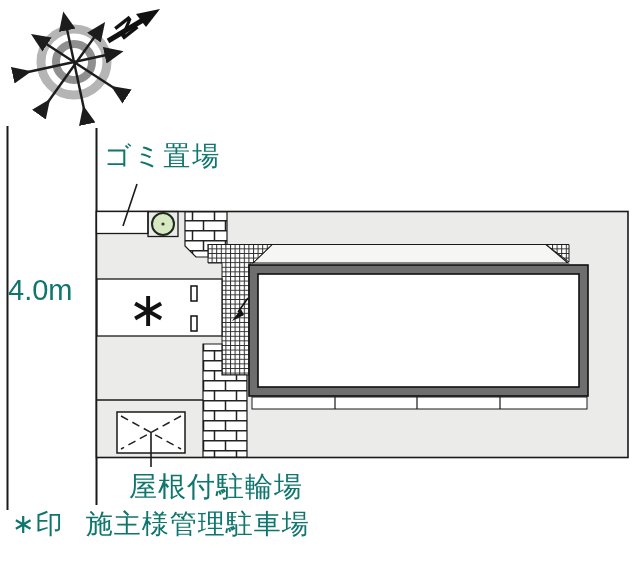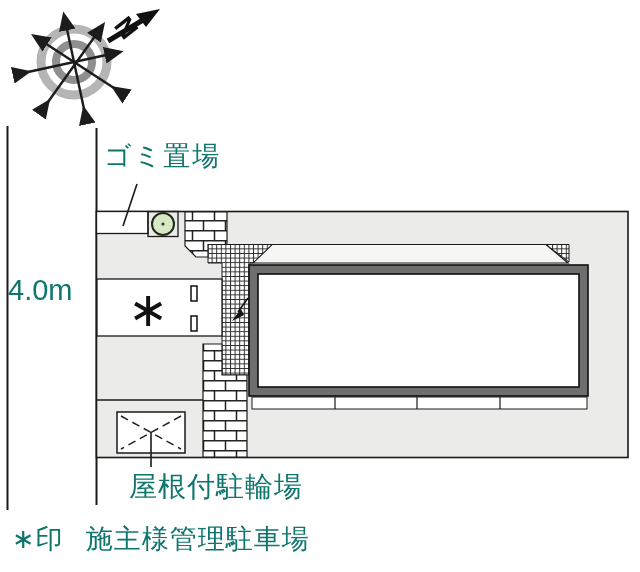--- a/index.html
+++ b/index.html
@@ -6,21 +6,21 @@
   .stage{
     position:relative;width:640px;height:572px;background:#ffffff;overflow:hidden;
     font-family:"Liberation Sans","DejaVu Sans",sans-serif;color:#1a1a1a;
   }
   .stage svg{position:absolute;left:0;top:0;}
   .lbl{position:absolute;white-space:nowrap;color:#0f766e;}
   .lbl-gomi{left:104px;top:138px;font-size:27px;font-weight:500;letter-spacing:2px;}
   .lbl-road{left:8px;top:270px;width:86px;font-size:29px;font-weight:500;line-height:40px;}
   .lbl-asterisk{left:128px;top:281px;font-size:48px;font-weight:500;color:#111;}
   .lbl-bike{left:101px;top:468px;font-size:28px;font-weight:400;letter-spacing:1px;margin-left:28px;}
-  .lbl-note{left:12px;top:521px;font-size:27px;font-weight:500;letter-spacing:1px;}
+  .lbl-note{left:12px;top:506px;font-size:27px;font-weight:500;letter-spacing:1px;}
   .lbl-note .gap{display:inline-block;width:22px;}
 </style>
 </head>
 <body>
 
 <div class="stage">
 
   <svg width="640" height="572" viewBox="0 0 640 572">
     <defs>
       <pattern id="brick" width="22" height="20" patternUnits="userSpaceOnUse">

